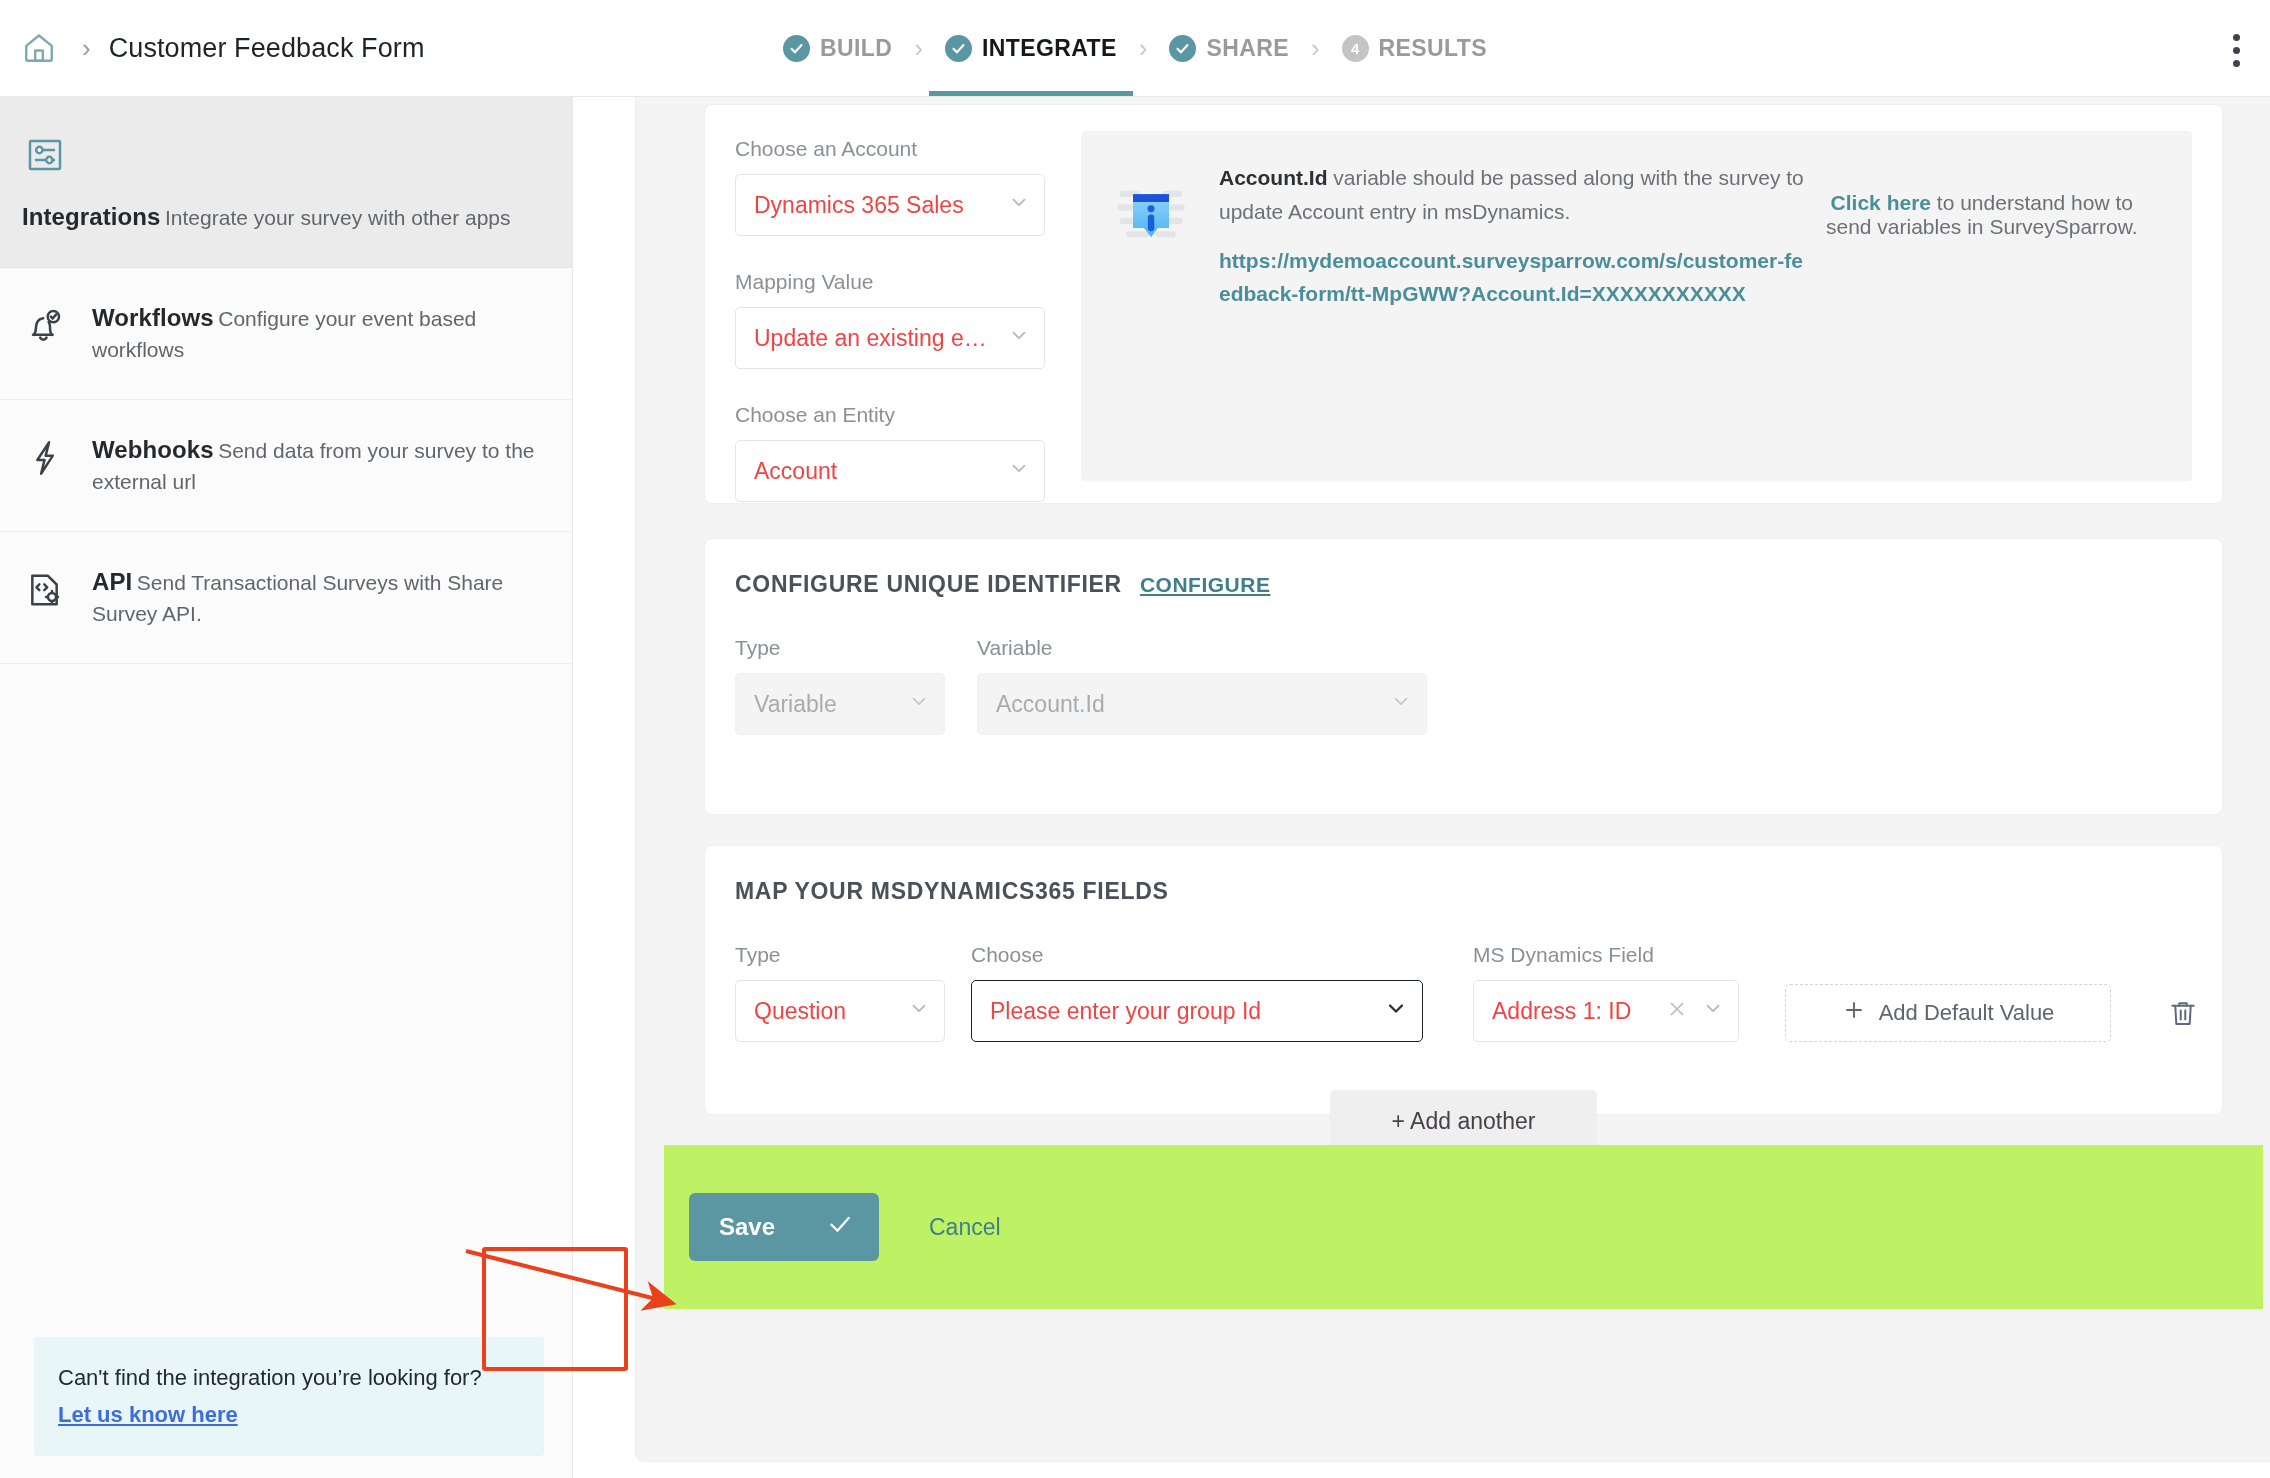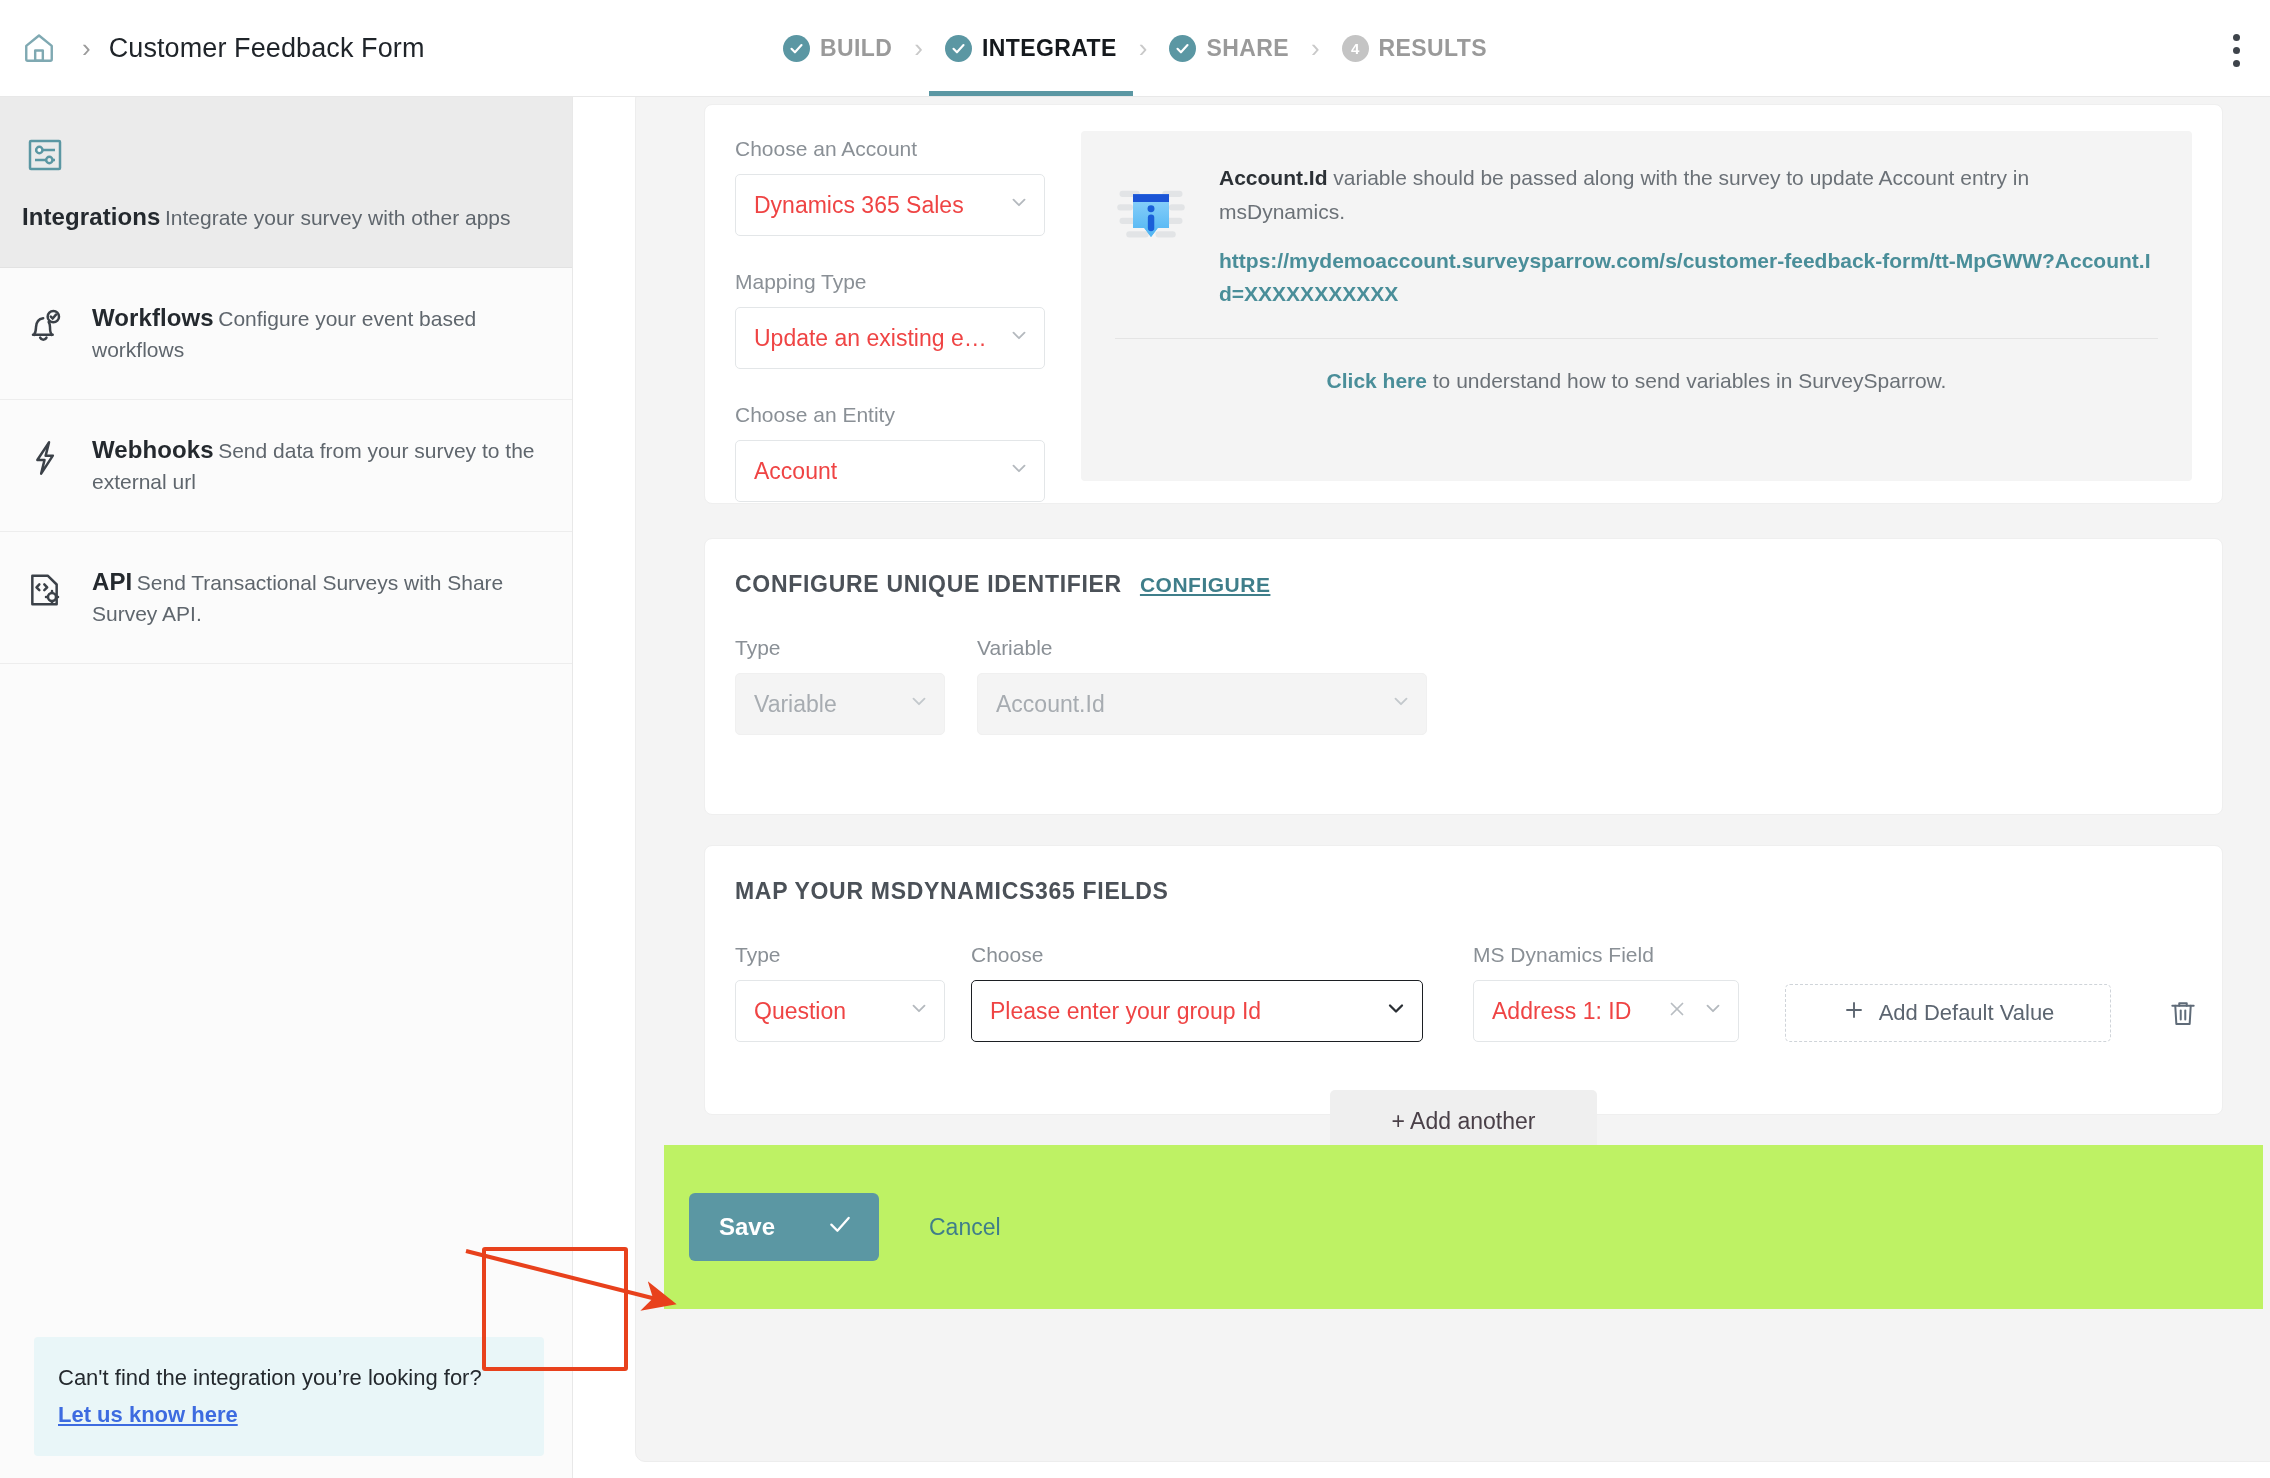--- a/index.html
+++ b/index.html
@@ -96,21 +96,21 @@
   .field-label { font-size:21px; color:#8a9096; margin-bottom:13px; font-weight:400; }
   .sel {
     position:relative; height:62px; border:1px solid #e3e6e8; border-radius:5px;
     display:flex; align-items:center; padding:0 44px 0 18px;
     font-size:23px; color:#ef4444; background:#fff; white-space:nowrap; overflow:hidden;
   }
   .sel .chev { position:absolute; right:14px; top:50%; transform:translateY(-50%); }
   .sel.gap-below { margin-bottom:34px; }
   .info-box {
     flex:1; background:#f4f4f4; border-radius:4px; padding:30px 34px 0 34px;
-    display:flex; gap:0; flex-direction:column;
+    display:flex; gap:0; flex-direction:row;
   }
   .info-row { display:flex; gap:28px; }
   .info-ico { width:76px; flex:0 0 76px; padding-top:14px; }
   .info-text { flex:1; }
   .info-p { font-size:21px; color:#6b7177; line-height:1.62; }
   .info-p b { color:#2b3035; font-weight:700; }
   .info-url { display:block; margin-top:16px; font-size:21px; color:#4a8e99; font-weight:700; line-height:1.55; word-break:break-all; }
   .info-div { height:1px; background:#e4e4e4; margin:28px 0 0 0; }
   .info-click { text-align:center; padding:30px 0 0 0; font-size:21px; color:#6b7177; }
   .info-click a { color:#4a8e99; font-weight:600; text-decoration:none; }
@@ -308,21 +308,21 @@
               <div class="field-label">Choose an Account</div>
               <div class="sel gap-below">
                 <span>Dynamics 365 Sales</span>
                 <span class="chev">
                   <svg width="22" height="22" viewBox="0 0 24 24" fill="none" stroke="#b4b9be" stroke-width="2" stroke-linecap="round" stroke-linejoin="round">
                       <polyline points="6,9.5 12,15.5 18,9.5"></polyline>
                     </svg>
                 </span>
               </div>
 
-              <div class="field-label">Mapping Type</div>
+              <div class="field-label">Mapping Value</div>
               <div class="sel gap-below">
                 <span>Update an existing e…</span>
                 <span class="chev">
                   <svg width="22" height="22" viewBox="0 0 24 24" fill="none" stroke="#b4b9be" stroke-width="2" stroke-linecap="round" stroke-linejoin="round">
                       <polyline points="6,9.5 12,15.5 18,9.5"></polyline>
                     </svg>
                 </span>
               </div>
 
               <div class="field-label">Choose an Entity</div>

